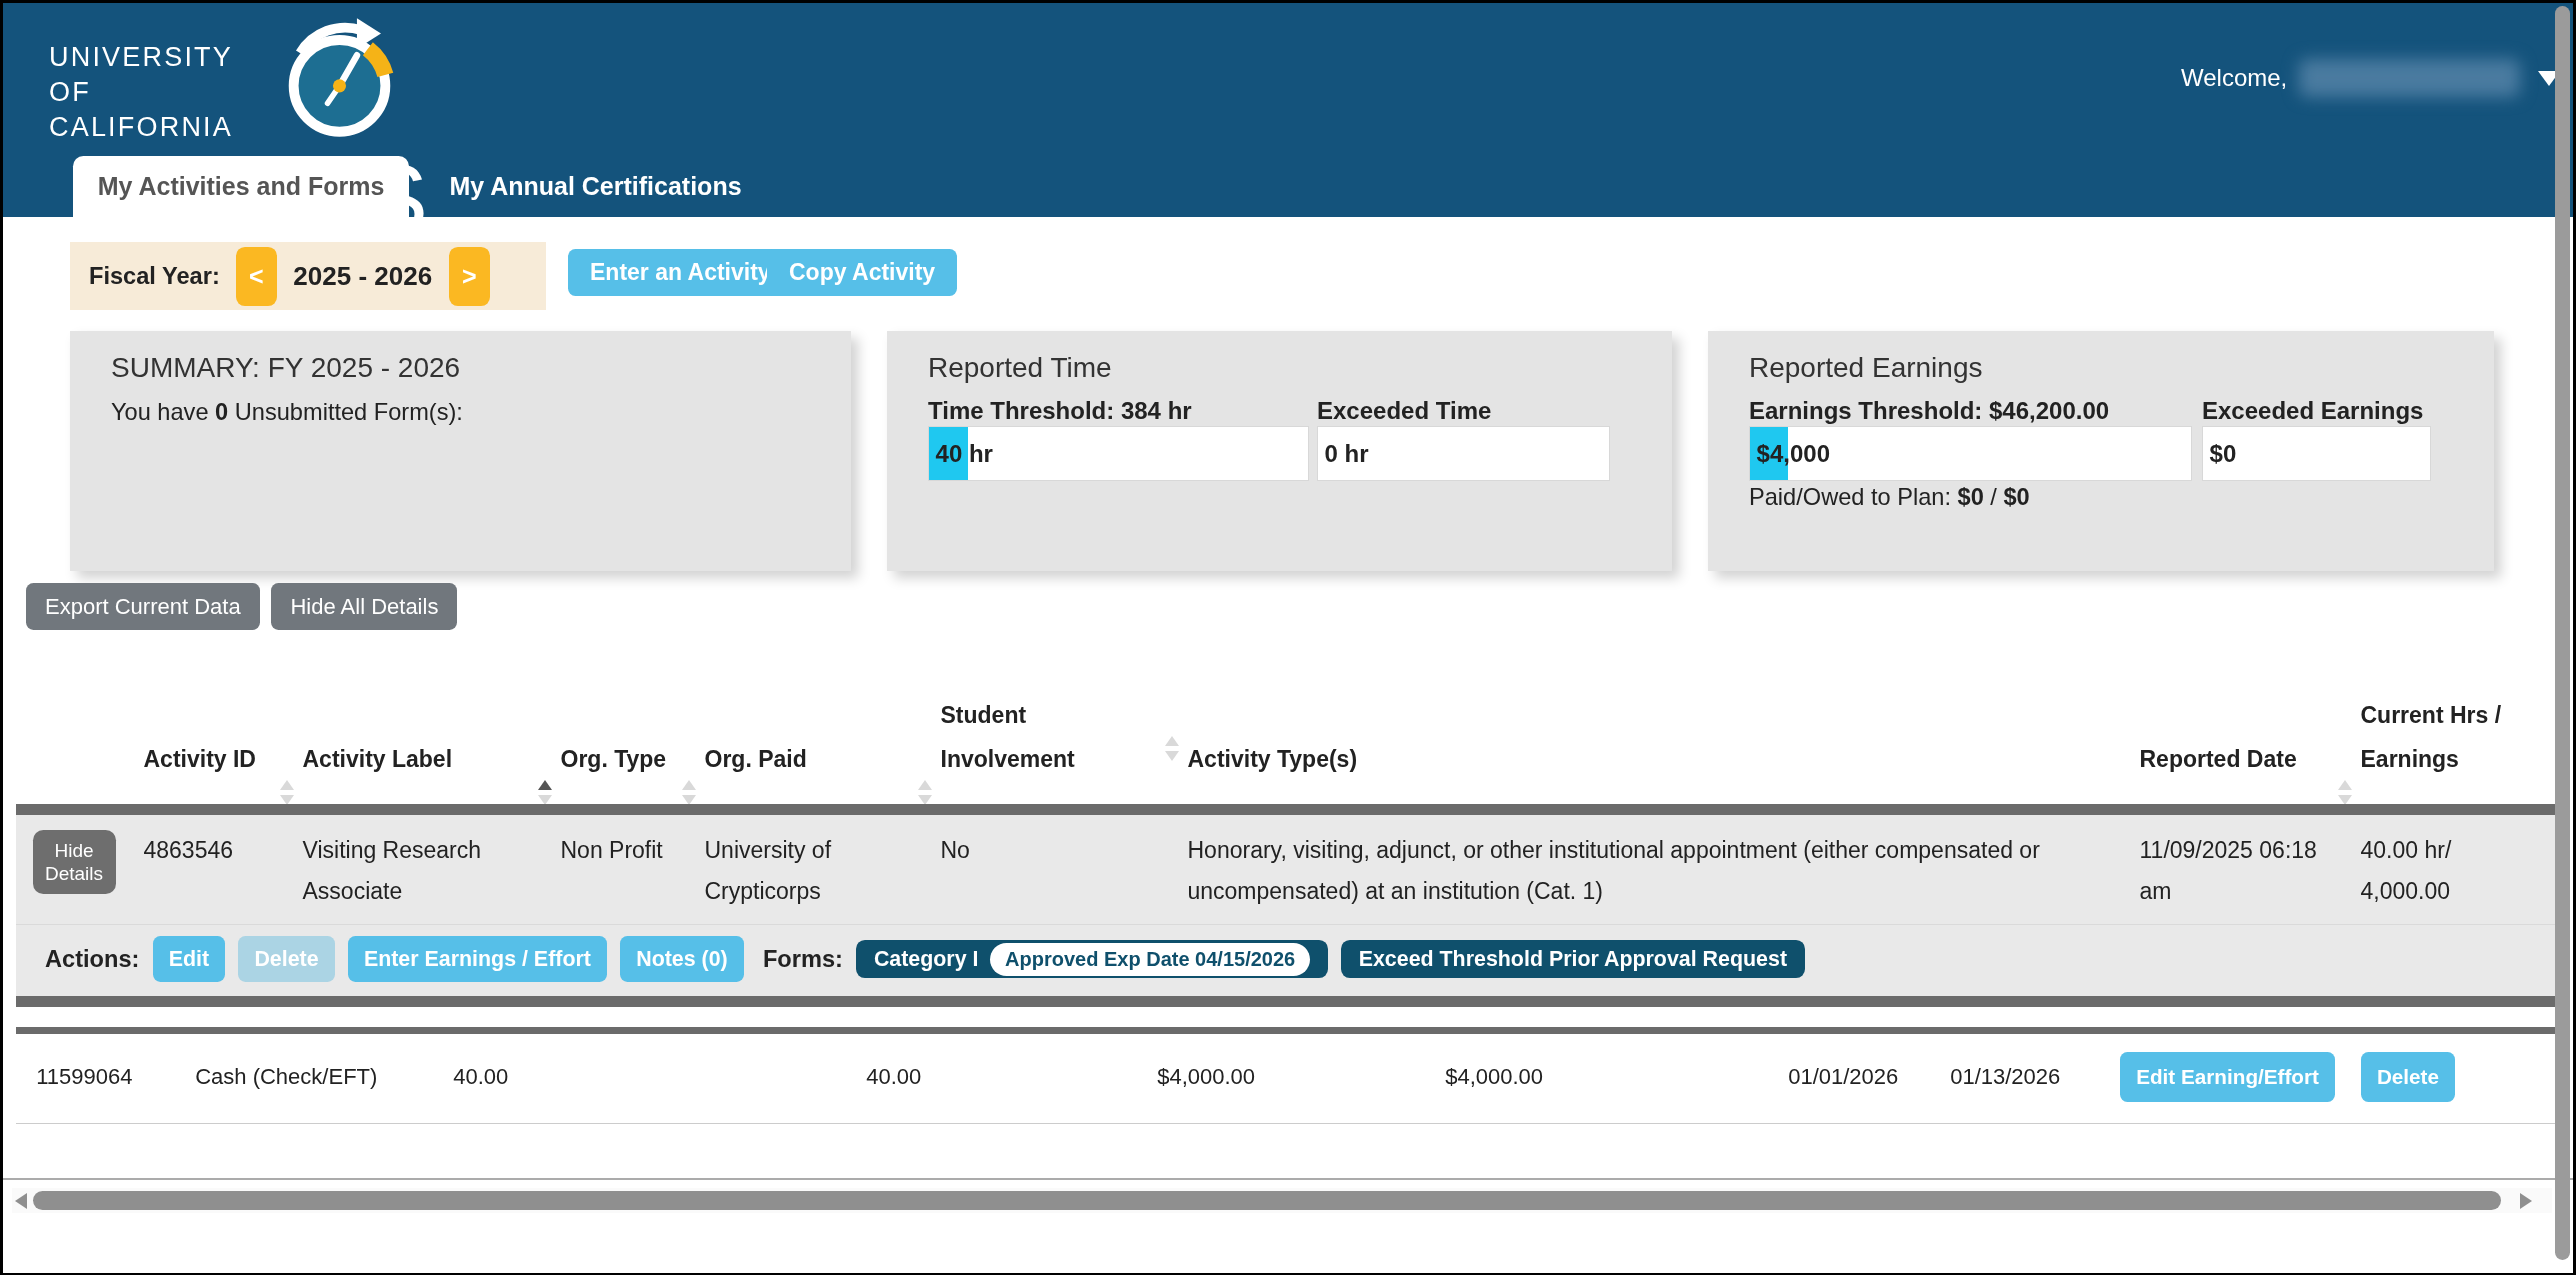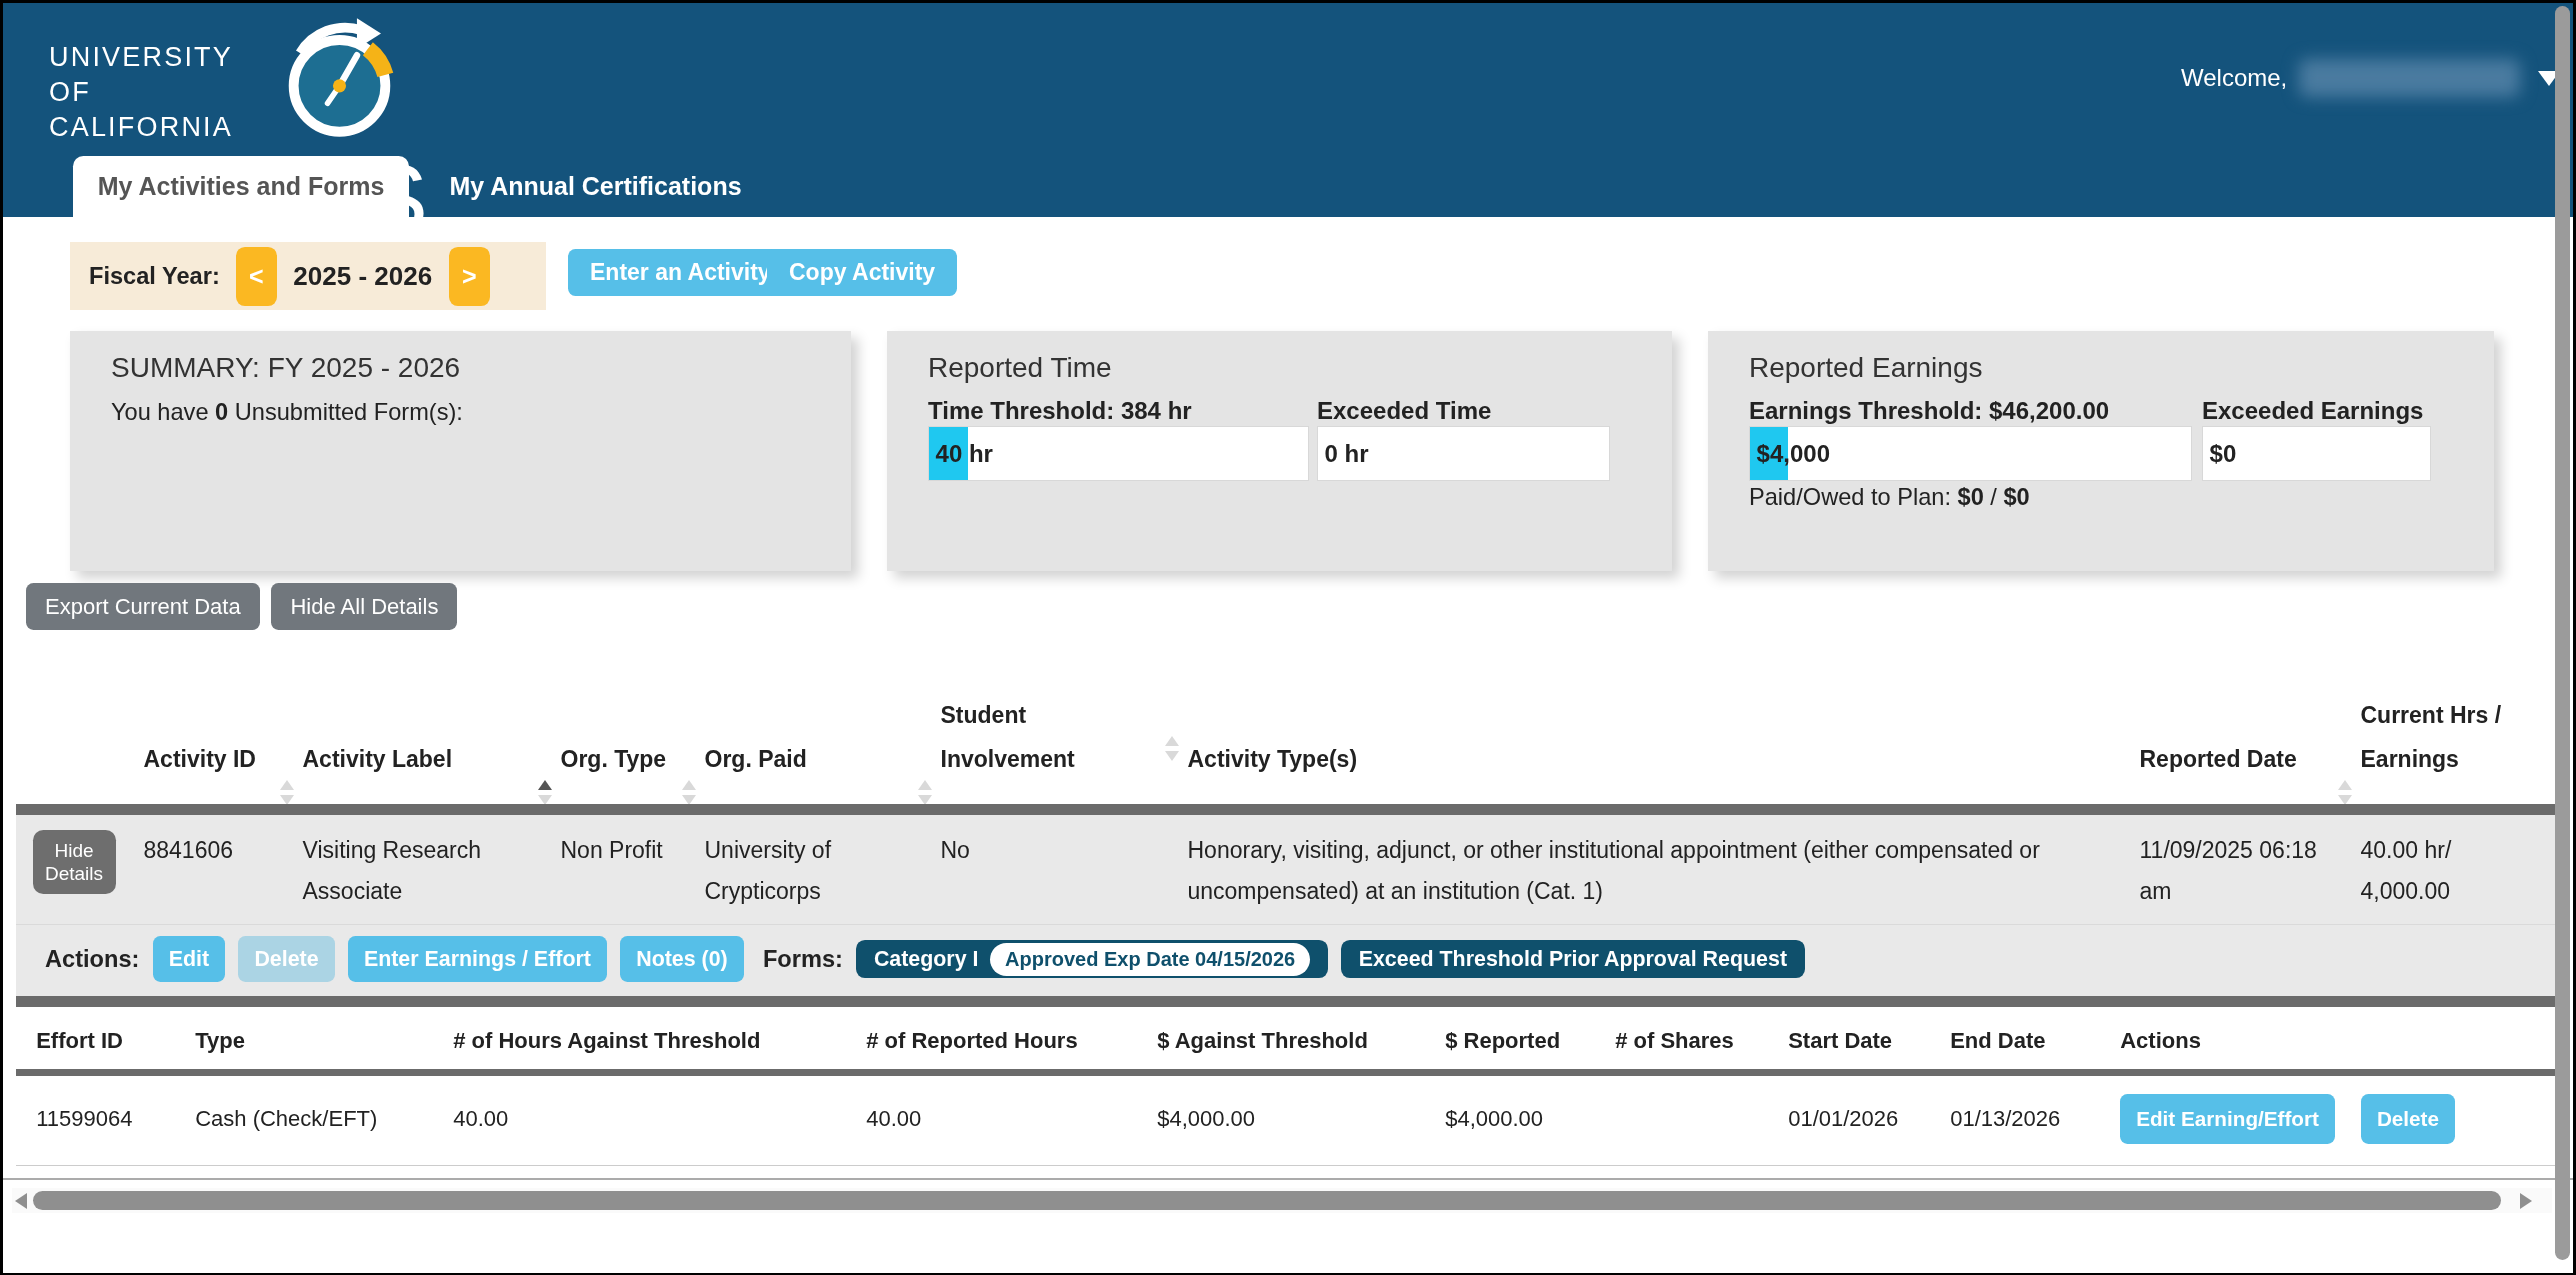--- a/index.html
+++ b/index.html
@@ -233,21 +233,21 @@
     <div class="th" style="max-width:184px;">
       <span>Current Hrs / Earnings</span>
     </div>
   </div>
 
   <div class="group">
     <div class="grow">
       <div class="cell">
         <button class="btn-details">Hide Details</button>
       </div>
-      <div class="cell">8841606</div>
+      <div class="cell">4863546</div>
       <div class="cell">Visiting Research Associate</div>
       <div class="cell">Non Profit</div>
       <div class="cell">University of Crypticorps</div>
       <div class="cell">No</div>
       <div class="cell">Honorary, visiting, adjunct, or other institutional appointment (either compensated or uncompensated) at an institution (Cat. 1)</div>
       <div class="cell">11/09/2025 06:18 am</div>
       <div class="cell" style="max-width:184px;">40.00 hr/ 4,000.00</div>
     </div>
     <div class="actions-row">
       <span class="lbl-bold">Actions:</span>
@@ -258,32 +258,20 @@
       <span class="lbl-bold" style="margin-left:5.9px;">Forms:</span>
       <button class="btn-teal">
         <span>Category I</span>
         <span class="badge-pill">Approved Exp Date 04/15/2026</span>
       </button>
       <button class="btn-teal">Exceed Threshold Prior Approval Request</button>
     </div>
   </div>
 
   <div class="etable">
-    <div class="egrid ehead">
-      <div>Effort ID</div>
-      <div>Type</div>
-      <div># of Hours Against Threshold</div>
-      <div># of Reported Hours</div>
-      <div>$ Against Threshold</div>
-      <div>$ Reported</div>
-      <div># of Shares</div>
-      <div>Start Date</div>
-      <div>End Date</div>
-      <div>Actions</div>
-    </div>
     <div class="erule"></div>
     <div class="egrid erow">
       <div>11599064</div>
       <div>Cash (Check/EFT)</div>
       <div>40.00</div>
       <div>40.00</div>
       <div>$4,000.00</div>
       <div>$4,000.00</div>
       <div></div>
       <div>01/01/2026</div>

